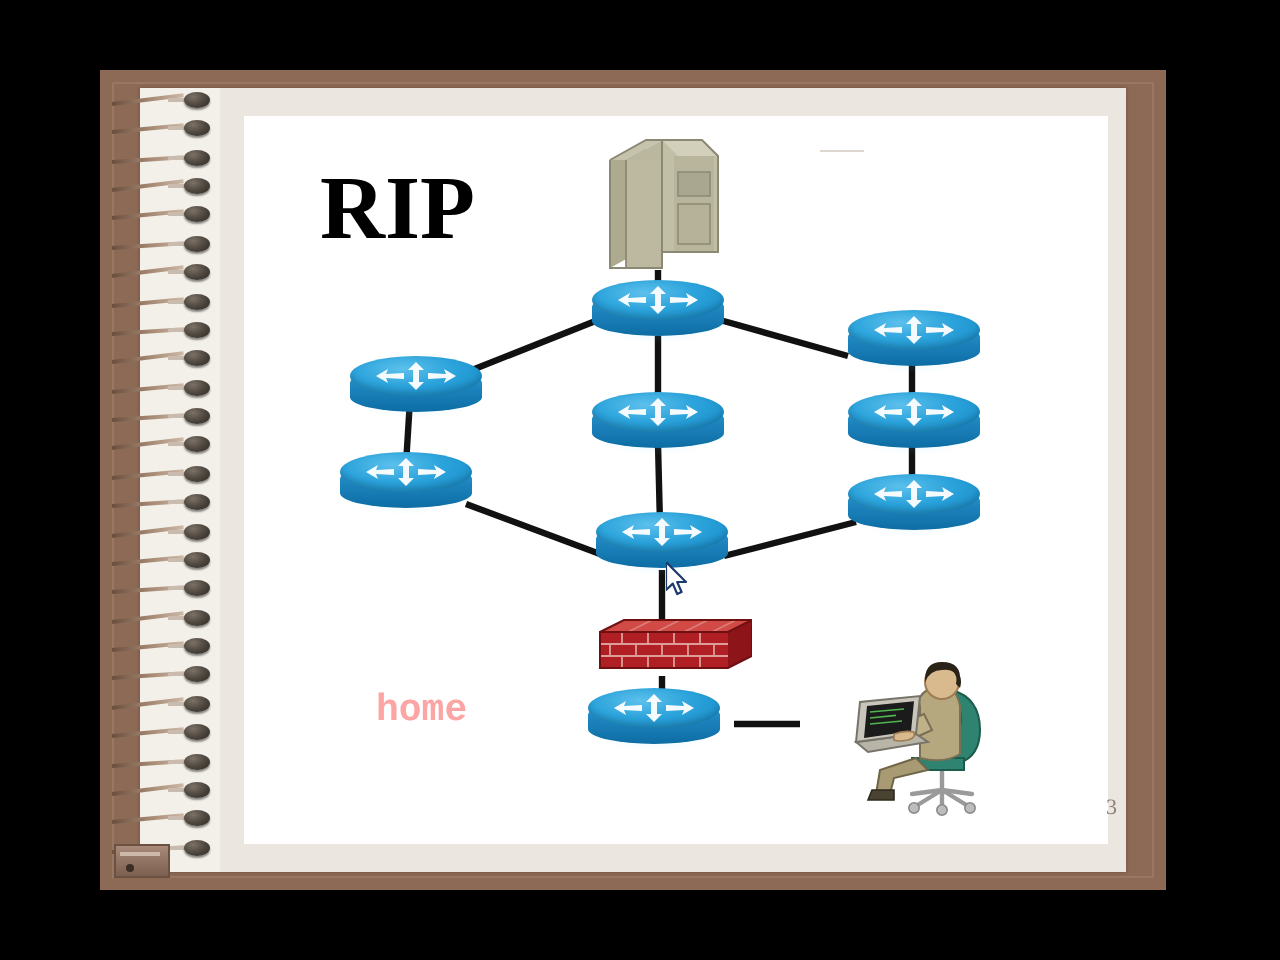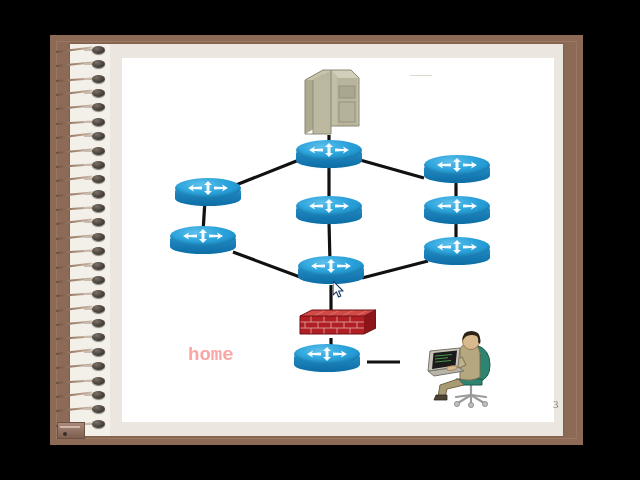--- a/index.html
+++ b/index.html
@@ -591,20 +591,21 @@
       <path d="M33 40 Q38 38 43 39 Q44 42 40 43 Q35 44 33 43 Z" fill="#d9b98e" stroke="#9c7c54" stroke-width="0.8"></path>
     </svg>
   </div>
 
   <div id="cursor">
     <svg viewBox="0 0 12 18" width="12" height="18">
       <polygon points="0,0 0,14 3.4,10.8 5.6,16 7.8,15 5.6,10 10,10" fill="#ffffff" stroke="#1a3a6b" stroke-width="1.1" stroke-linejoin="round"></polygon>
     </svg>
   </div>
 
+  <div id="rip-title">RIP</div>
   <div id="home-label">home</div>
   <div id="page-number">3</div>
 
   <div id="corner-artifact">
     <div class="bar"></div>
     <div class="dot"></div>
   </div>
 
 </div>
 

